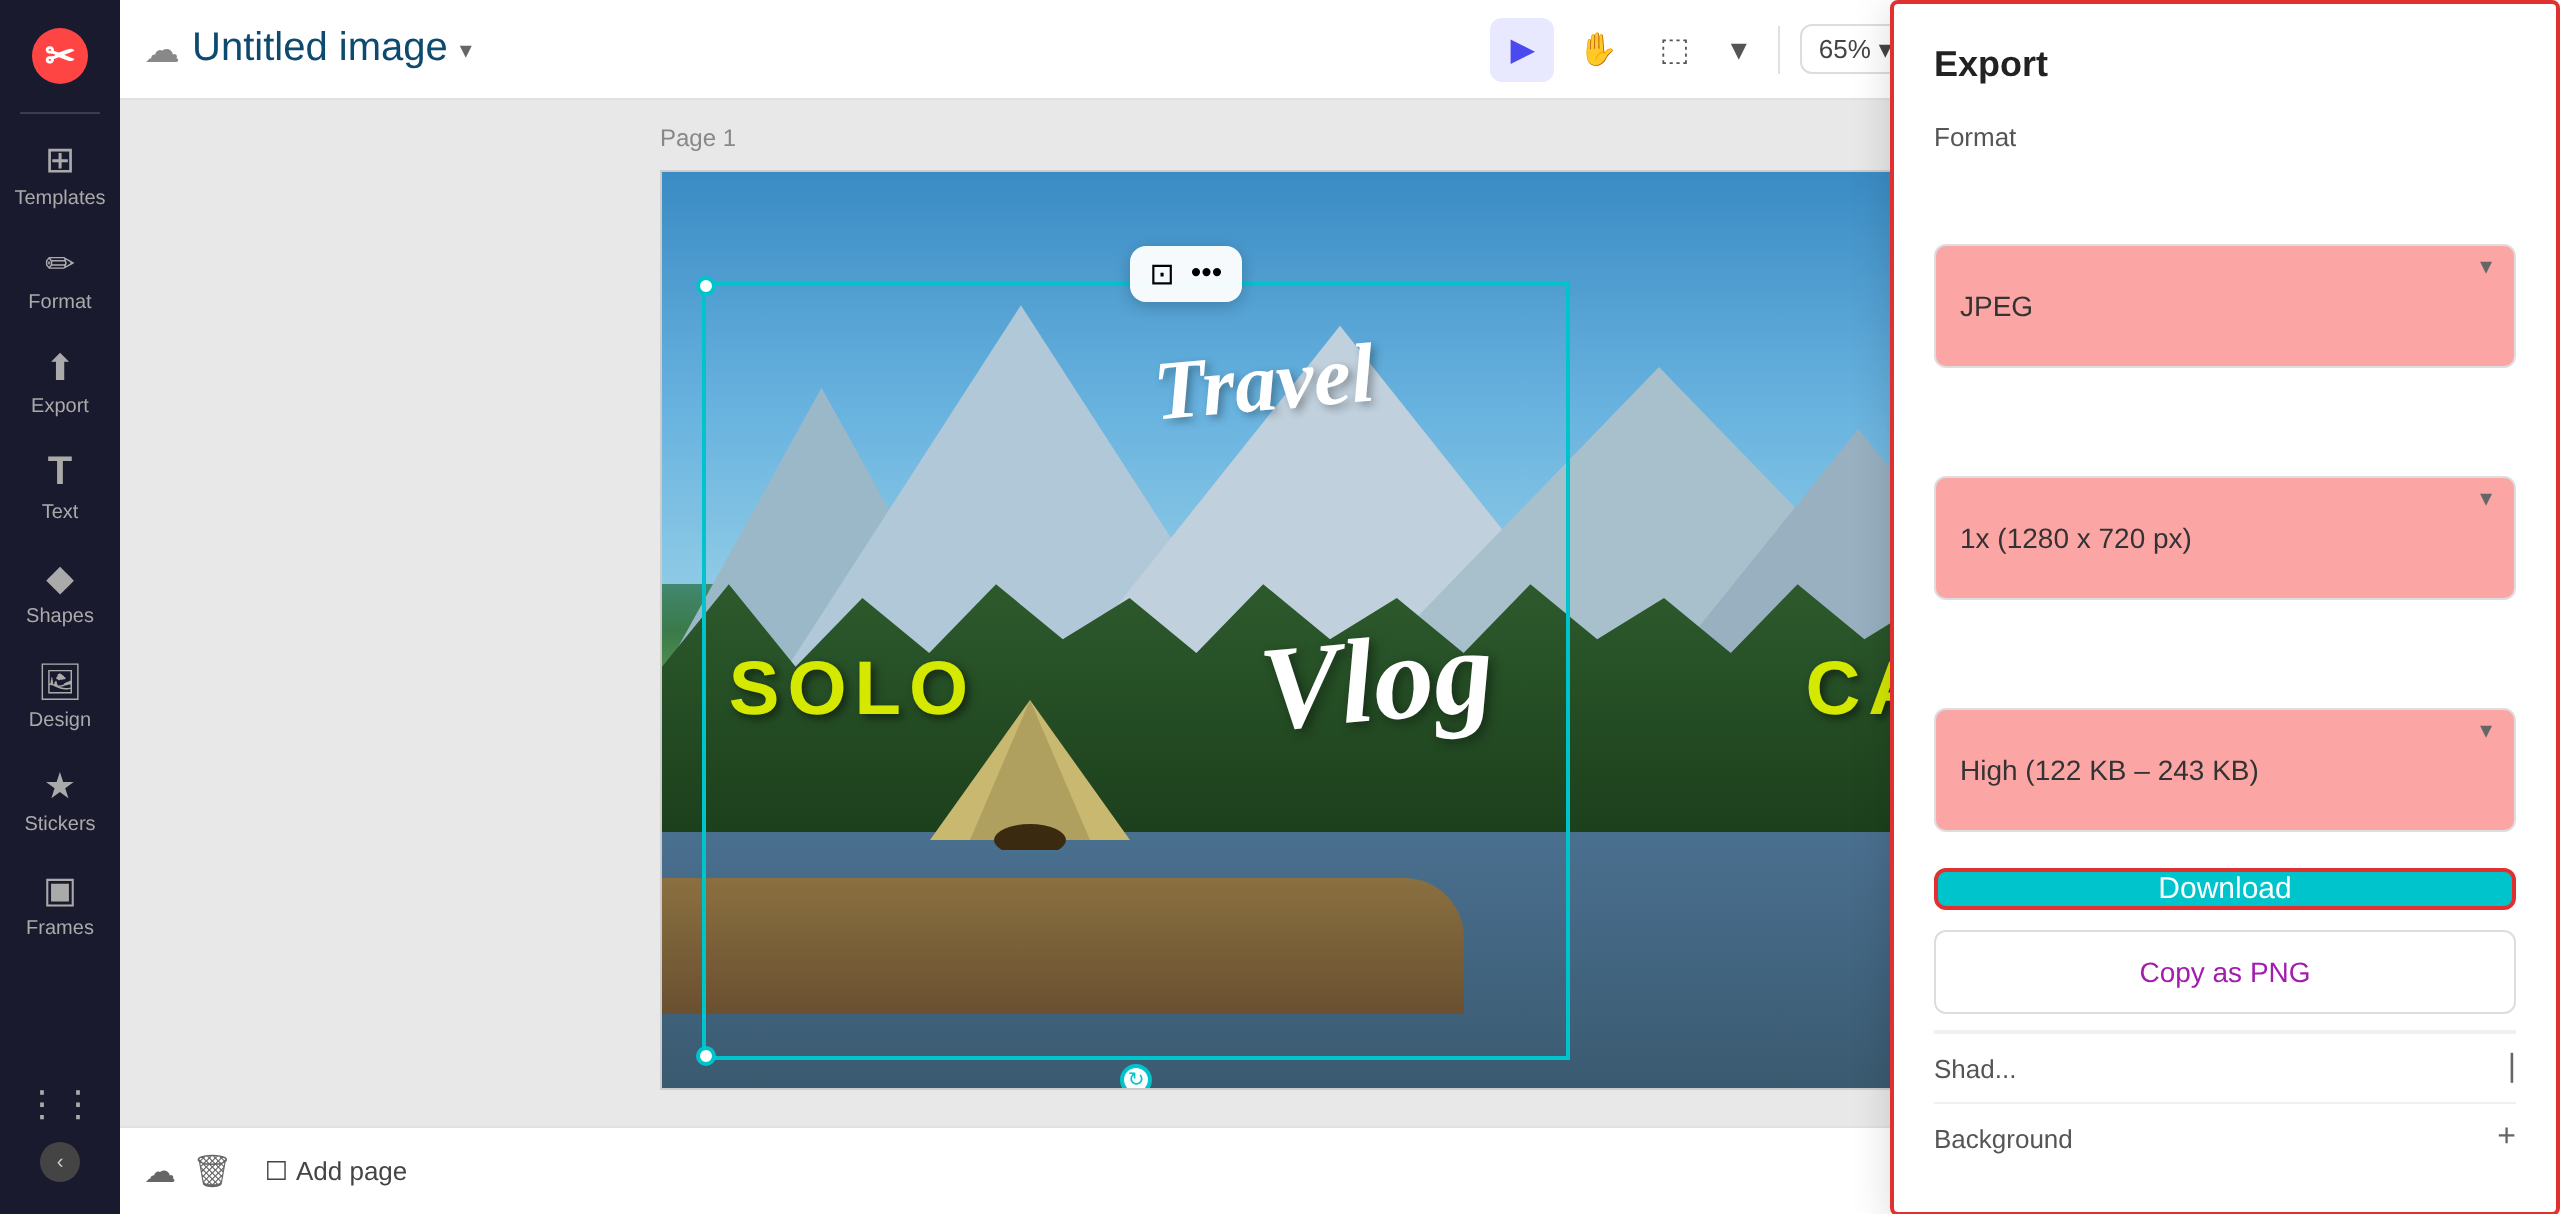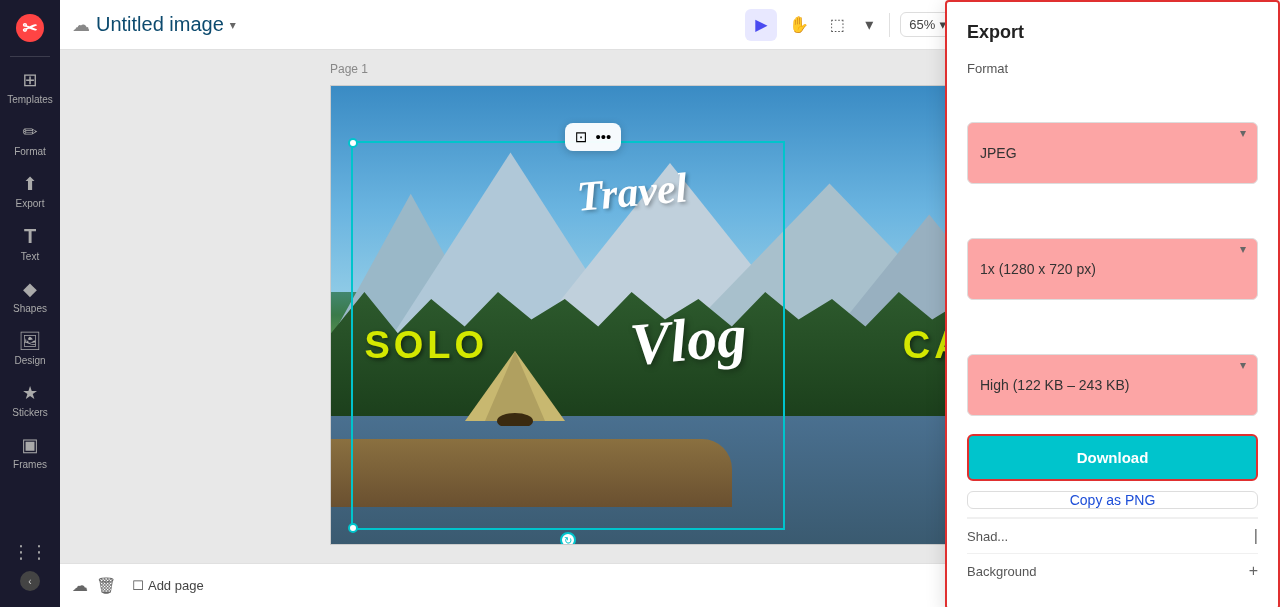--- a/index.html
+++ b/index.html
@@ -364,36 +364,35 @@
       position: absolute;
       right: 12px;
       top: 50%;
       transform: translateY(-50%);
       color: #666;
       pointer-events: none;
       font-size: 12px;
     }
     .download-btn {
       width: 100%;
-      padding: 13px;
       background: #00c4cc;
       color: #fff;
       border: 2px solid #e03030;
       border-radius: 6px;
       font-size: 15px;
-      font-weight: 700;
+      font-weight: 400;
       cursor: pointer;
       margin-top: 4px;
       margin-bottom: 10px;
     }
     .copy-png-btn {
       width: 100%;
-      padding: 0;
-      background: #fff;
-      color: #1d4ed8;
+      padding: 12px;
+      background: #fff;
+      color: #a21caf;
       border: 1px solid #ddd;
       border-radius: 6px;
       font-size: 14px;
       font-weight: 500;
       cursor: pointer;
     }
     .panel-section {
       display: flex;
       align-items: center;
       justify-content: space-between;

